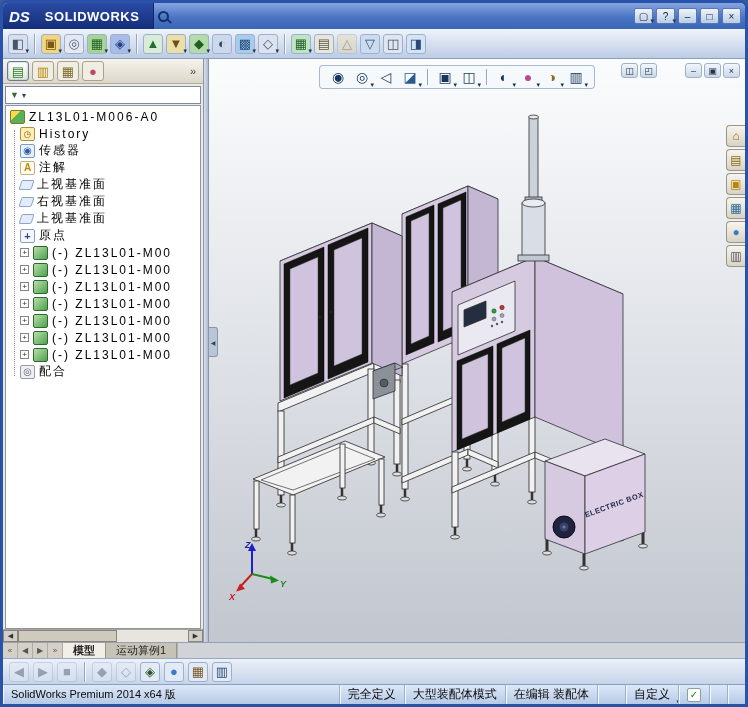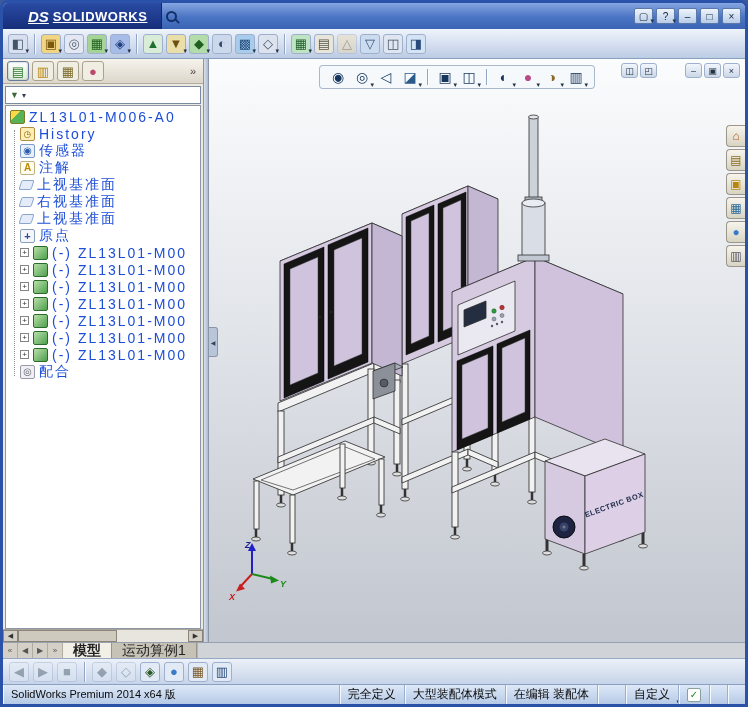--- a/index.html
+++ b/index.html
@@ -1,21 +1,21 @@
 <!DOCTYPE html>
 <html><head>
 <meta charset="utf-8">
 <style>
   *{margin:0;padding:0;box-sizing:border-box}
   html,body{width:748px;height:707px;font-family:"Liberation Sans","DejaVu Sans",sans-serif;font-size:12px;background:#3a5a9a;}
   .window{position:relative;width:748px;height:707px;border:3px solid #2a52a8;border-radius:8px 8px 0 0;overflow:hidden;display:flex;flex-direction:column;background:#c8d4e8;}
 
   
   .titlebar{height:26px;flex:0 0 26px;background:linear-gradient(#86a6e0,#4a74c4 55%,#3a64b4);display:flex;align-items:center;padding-right:4px;}
-  .logo{height:100%;background:linear-gradient(#2a4aa4,#152e7a);color:#fff;display:flex;align-items:center;padding:0 14px 0 25px;gap:4px;border-right:1px solid #12266a;text-decoration:underline;}
+  .logo{height:100%;background:linear-gradient(#2a4aa4,#152e7a);color:#fff;display:flex;align-items:center;padding:0 14px 0 6px;gap:15px;border-right:1px solid #12266a;}
   .logo .ds{font-weight:bold;font-style:italic;font-size:15px}
   .logo .sw{font-weight:bold;font-size:13px;letter-spacing:.5px}
   .menubar{display:flex;height:100%;align-items:center;color:#06102a;}
   .menubar span{padding:0 9px;height:100%;display:flex;align-items:center;cursor:default}
   .mag{width:11px;height:11px;border:2px solid #12306a;border-radius:50%;position:relative;margin:0 10px 0 4px;flex:0 0 auto}
   .mag::after{content:"";position:absolute;width:6px;height:2px;background:#12306a;transform:rotate(45deg);right:-5px;bottom:-2px}
   .tb-ctrl{margin-left:auto;display:flex;gap:3px;align-items:center}
   .tb-btn{min-width:19px;height:16px;background:linear-gradient(#eef4fc,#b8cce8);border:1px solid #5a78a8;border-radius:2px;display:flex;align-items:center;justify-content:center;font-size:10px;color:#123;position:relative;padding:0 2px}
 
   
@@ -37,21 +37,21 @@
   .mgr-row .gicon{width:22px;height:20px;background:#f0ede2;border-color:#a8a28e}
   .mgr-row .active{border-color:#6a7a9a;background:linear-gradient(#ffffff,#dfe8d8);box-shadow:inset 0 0 2px #8aa}
   .chev{margin-left:auto;font-size:11px;color:#444;padding:0 3px}
   .filter-row{height:18px;flex:0 0 18px;margin:2px 2px 1px;background:#fff;border:1px solid #7a8aa0;display:flex;align-items:center;padding:0 4px;gap:3px;color:#456}
   .funnel{font-size:9px;color:#3a6a3a}
   .fcaret{font-size:8px;color:#345}
   .tree-wrap{flex:1;background:#fff;border:1px solid #8a96a8;margin:0 2px 0;overflow:hidden;position:relative;padding-top:2px}
   .guide{position:absolute;left:8px;top:24px;height:246px;border-left:1px dotted #909090}
   .trow{height:17px;display:flex;align-items:center;gap:4px;white-space:nowrap;padding-left:4px;position:relative}
   .trow.lvl1{padding-left:14px}
-  .trow .lbl{letter-spacing:2px;font-size:14px;color:#1d4ed8}
+  .trow .lbl{letter-spacing:2px;font-size:12px;color:#000000}
   .exp{width:9px;height:9px;flex:0 0 9px;border:1px solid #848484;background:#fff;font-size:8px;line-height:7px;text-align:center;color:#333}
   .tic{width:15px;height:14px;flex:0 0 15px;display:flex;align-items:center;justify-content:center;font-size:9px;font-weight:bold;border-radius:2px}
   .tic-asm{background:linear-gradient(135deg,#ffd84a 0 40%,#58b358 40%);border:1px solid #7a7a20}
   .tic-hist{background:#fdeeb8;border:1px solid #b09040;color:#8a6a10}
   .tic-sens{background:#e8f0fc;border:1px solid #7a9ac8;color:#2a5aa8;font-size:10px}
   .tic-ann{background:#fffdf0;border:1px solid #c0b080;color:#c08a00;font-size:10px}
   .tic-plane{background:#e4ecfa;border:1px solid #8aa4cc;transform:skewX(-18deg);width:13px;height:10px;flex-basis:13px}
   .tic-origin{background:#f4f6fa;border:1px solid #88a0b8;color:#2a4a9a;font-size:11px}
   .tic-comp{background:linear-gradient(135deg,#b8e0a8,#4f9f4f);border:1px solid #2a6a2a}
   .tic-mates{background:#f0f0f4;border:1px solid #9999aa;color:#667;font-size:10px}
@@ -73,21 +73,21 @@
   .mdi .gap{width:24px}
   .taskpane{position:absolute;right:0;top:66px;display:flex;flex-direction:column;gap:2px}
   .taskpane .gicon{width:19px;height:22px;border:1px solid #9a9688;border-right:none;border-radius:4px 0 0 4px;background:linear-gradient(#f6f4ec,#d8d4c4);font-size:12px}
   .collapse-tab{position:absolute;left:0;top:268px;width:9px;height:30px;background:#b9c6da;border:1px solid #8a96a8;border-left:none;border-radius:0 3px 3px 0;display:flex;align-items:center;justify-content:center;font-size:6px;color:#345}
 
   
   .doc-strip{height:16px;flex:0 0 16px;display:flex;align-items:stretch;background:#d4d0c8;border-top:1px solid #98a0b0}
   .doc-strip .navs{display:flex}
   .doc-strip .navs .gicon{width:15px;height:auto;border-radius:0;border:none;border-right:1px solid #b0aca0;background:#d4d0c8;font-size:8px;color:#555}
   .dtabs{display:flex;align-items:stretch}
-  .dtabs span{display:flex;align-items:center;padding:0 10px;background:#c6c2b6;border-right:1px solid #98948a;font-size:14px;color:#222}
+  .dtabs span{display:flex;align-items:center;padding:0 10px;background:#c6c2b6;border-right:1px solid #98948a;font-size:11px;color:#222}
   .dtabs .active{background:#f2efe6;font-weight:bold}
   .doc-track{flex:1;background:#d0d4d8;border-left:1px solid #b0b4b8}
 
   
   .bottom-toolbar{height:26px;flex:0 0 26px;background:linear-gradient(#ecf1f9,#c6d3e8);border-top:1px solid #98a8c4;display:flex;align-items:center;gap:4px;padding:0 6px}
   .bottom-toolbar .gicon{background:#e2eaf6}
 
   
   .statusbar{height:20px;flex:0 0 20px;background:linear-gradient(#dde8f8,#b6cae6);border-top:1px solid #8aa0c0;display:flex;align-items:center;color:#0a0a0a;overflow:hidden}
   .sseg{padding:0 8px;height:100%;display:flex;align-items:center;border-left:1px solid #9ab0d0;box-shadow:inset 1px 0 0 rgba(255,255,255,.8);white-space:nowrap;position:relative}

